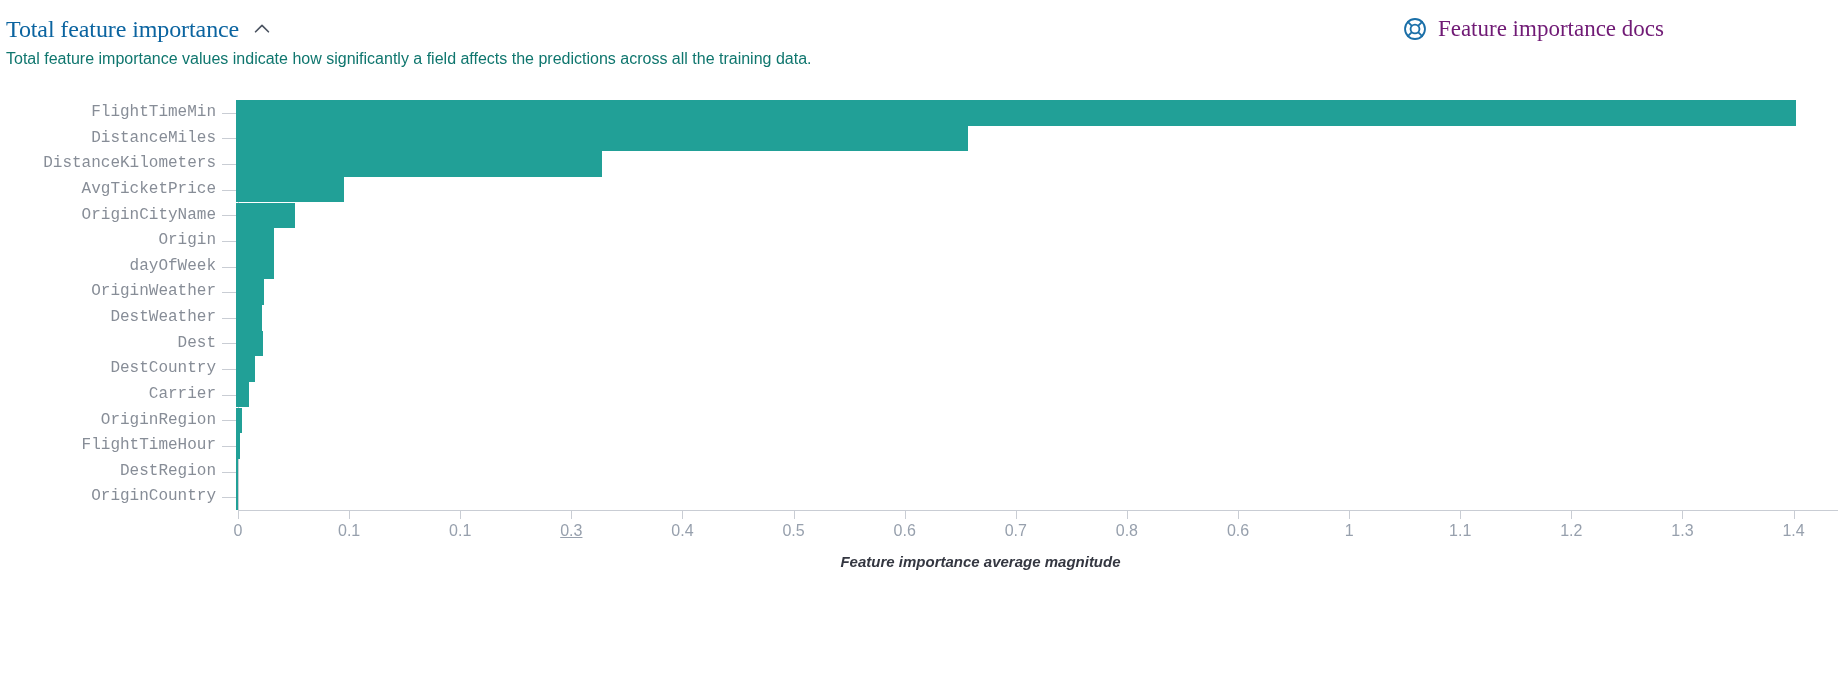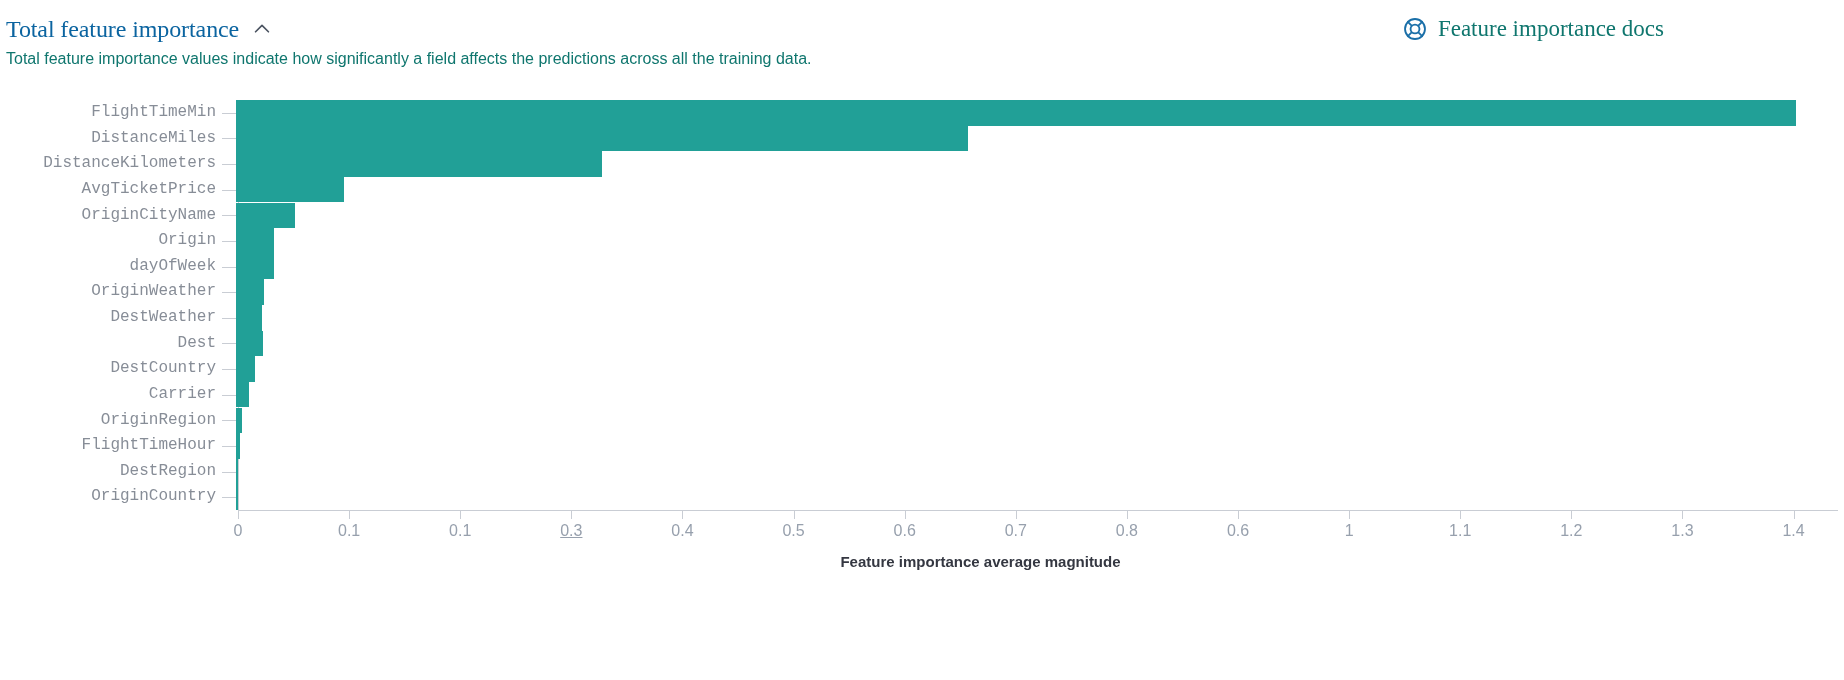--- a/index.html
+++ b/index.html
@@ -49,21 +49,21 @@
     display: flex;
     align-items: center;
     gap: 10px;
     margin-right: 4px;
     color: #1a6fa8;
     cursor: pointer;
   }
   .docs-link .docs-text {
     font-size: 23px;
     line-height: 28px;
-    color: #0f766e;
+    color: #701a75;
   }
   .help-icon {
     width: 26px;
     height: 26px;
     display: inline-block;
   }
 
   
   .description {
     position: absolute;
@@ -161,20 +161,21 @@
     left: 0;
     width: 1844px;
     text-align: center;
     font-size: 15px;
     font-weight: bold;
     color: #343741;
   }
   .x-axis-title-inner {
     display: inline-block;
     margin-left: 117px;
+    font-style: italic;
   }
 </style>
 </head>
 <body>
 
 <div class="header-row">
 
   <div class="panel-title">
     <span class="title-text">Total feature importance</span>
     <span class="chevron-up">

